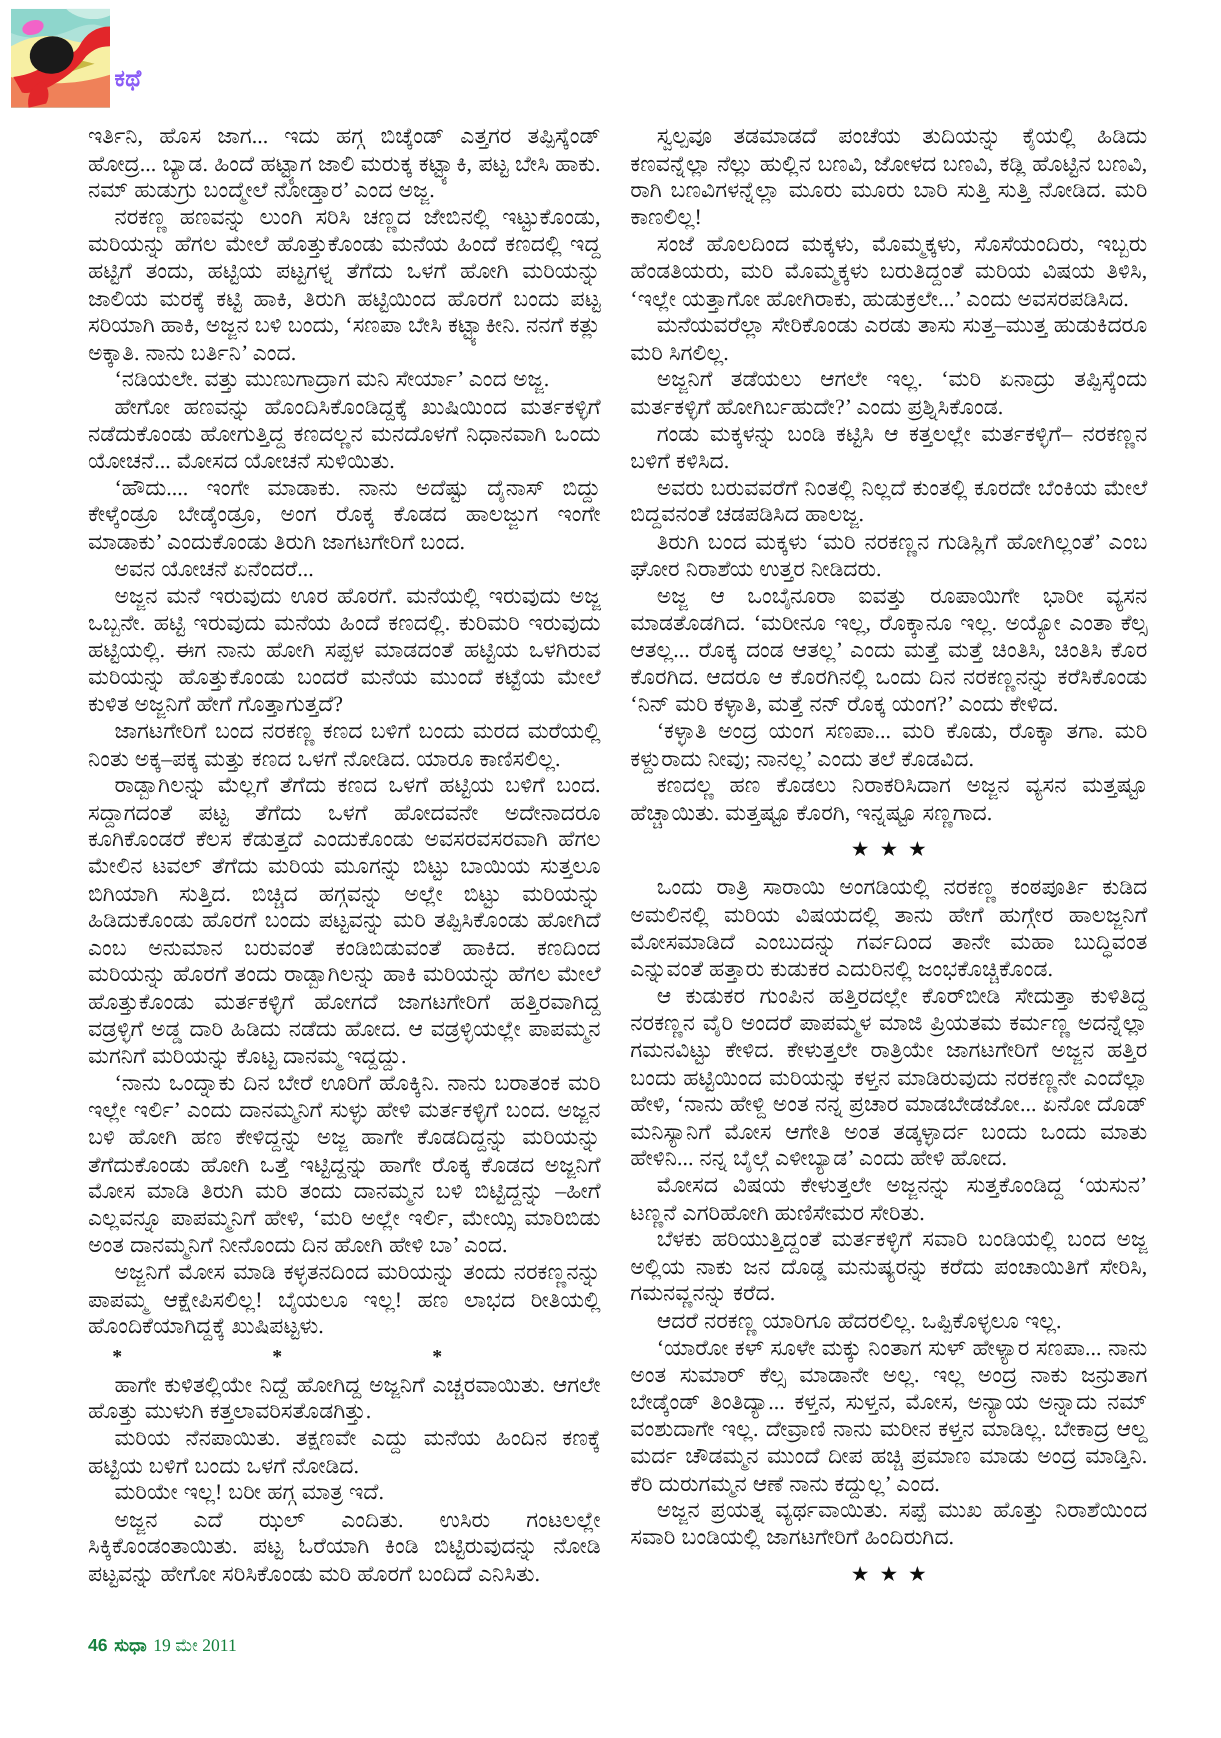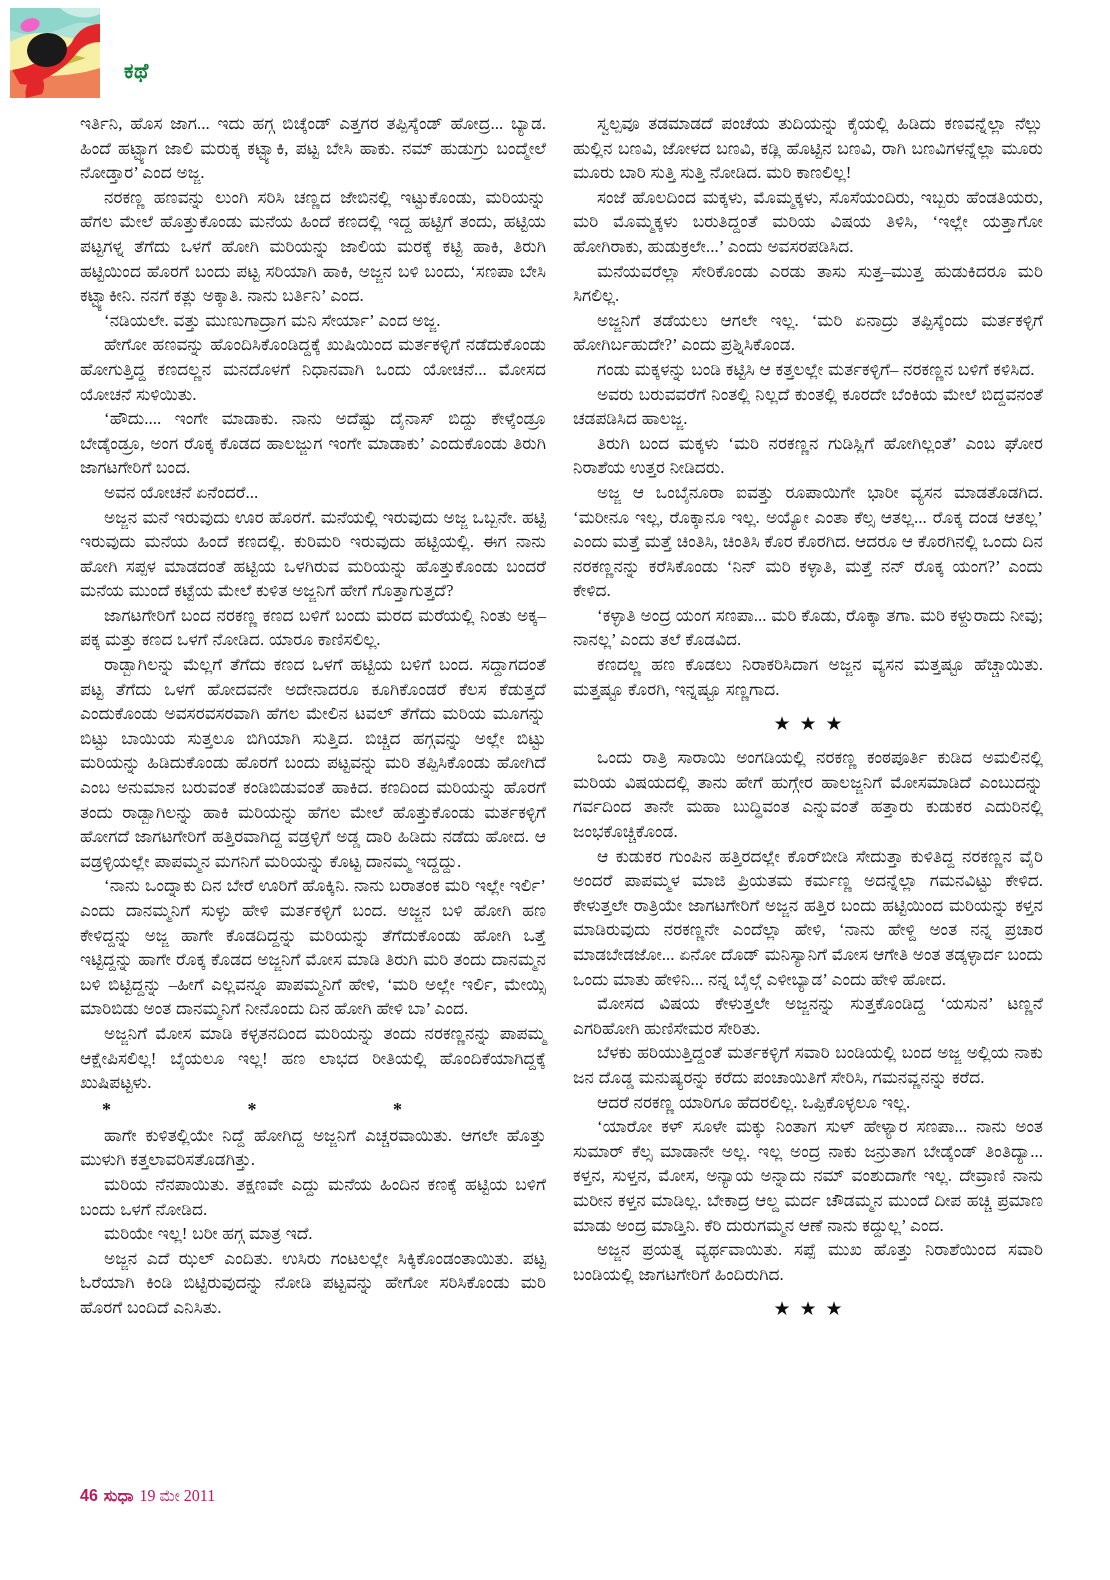--- a/index.html
+++ b/index.html
@@ -9,35 +9,35 @@
     position: relative;
     font-family: "Liberation Serif", "DejaVu Serif", serif;
     color: #161616;
     overflow: hidden;
   }
 
   
   .masthead { position: absolute; left: 10px; top: 8px; display: flex; align-items: flex-end; }
   .logo-box { width: 90px; height: 90px; display: block; }
   .section-label {
-    margin-left: 24px; margin-bottom: 14px;
-    font-size: 21px; font-weight: bold; color: #15803d;
+    margin-left: 4px; margin-bottom: 14px;
+    font-size: 21px; font-weight: bold; color: #8b5cf6;
     letter-spacing: 0.5px;
   }
 
   
   .column { position: absolute; top: 112px; }
   #col1 { left: 80px;  width: 466px; }
   #col2 { left: 573px; width: 470px; }
 
   .para {
     margin: 0;
     text-align: justify;
     text-indent: 24px;
-    font-size: 17px;
+    font-size: 20px;
     line-height: 24.6px;
     word-spacing: 0.5px;
   }
   .para.noindent { text-indent: 0; }
 
   .asterisks {
     display: flex;
     width: 300px;
     justify-content: space-between;
     margin: 2px 0 2px 22px;
@@ -52,21 +52,21 @@
     letter-spacing: 9px;
     line-height: 26px;
     margin: 9px 0 9px 0;
     padding-left: 9px; 
     color: #0d0d0d;
   }
 
   
   .footer {
     position: absolute; left: 80px; top: 1487px;
-    font-size: 16px; color: #be185d;
+    font-size: 16px; color: #15803d;
     display: flex; align-items: baseline; gap: 6px;
   }
   .footer .pagenum {
     font-family: "Liberation Sans", "DejaVu Sans", sans-serif;
     font-weight: bold; font-size: 16px;
   }
   .footer .mag { font-weight: bold; }
 </style>
 </head>
 <body>

